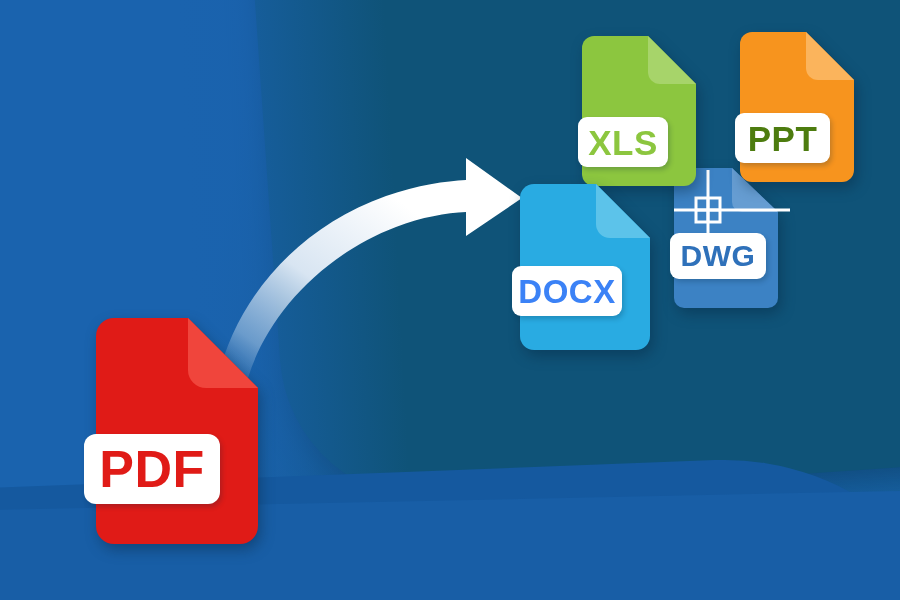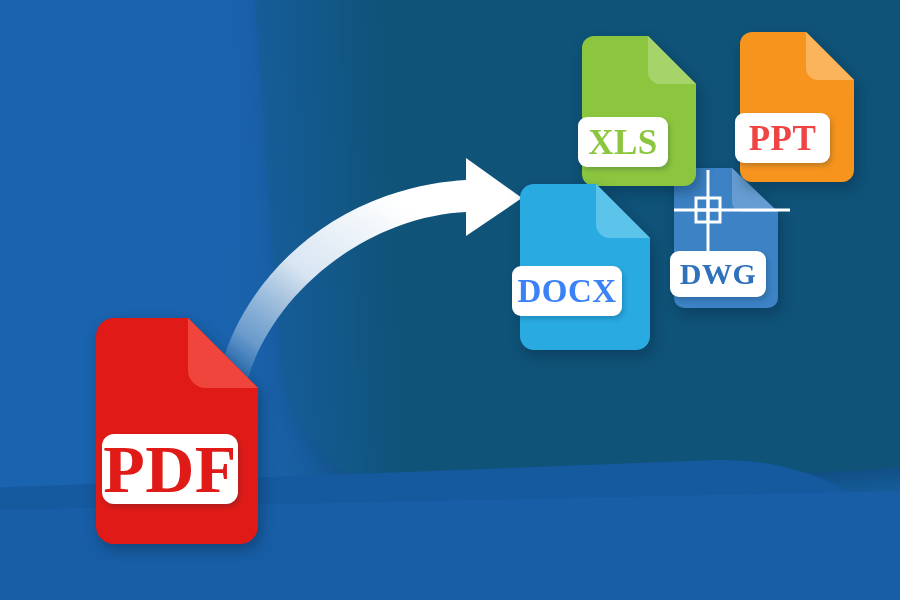--- a/index.html
+++ b/index.html
@@ -6,21 +6,21 @@
   html, body {
     margin: 0;
     padding: 0;
     background: #0d4f7c;
   }
   #stage {
     position: relative;
     width: 900px;
     height: 600px;
     overflow: hidden;
-    font-family: Liberation Serif, serif;
+    font-family: Liberation Sans, sans-serif;
     background: #1a5fa8;
   }
 
   
   .bg-base {
     position: absolute;
     inset: 0;
     background: linear-gradient(100deg, #1a61ab 0%, #1a61ab 26%, #14588f 40%, #145a9c 62%, #17609f 100%);
   }
   .bg-dark-panel {
@@ -104,24 +104,24 @@
   }
 
   
   #icon-xls  { left: 578px; top: 36px;  z-index: 4; }
   #icon-ppt  { left: 736px; top: 32px;  z-index: 6; }
   #icon-docx { left: 516px; top: 184px; z-index: 5; }
   #icon-dwg  { left: 666px; top: 168px; z-index: 3; }
   #icon-pdf  { left: 92px;  top: 318px; z-index: 7; }
 
   #label-xls  { left: 578px; top: 117px; width: 90px;  height: 50px;  z-index: 8; font-size: 35px; color: #8cc63f; }
-  #label-ppt  { left: 735px; top: 113px; width: 95px;  height: 50px;  z-index: 9; font-size: 35px; color: #ef4444; }
+  #label-ppt  { left: 735px; top: 113px; width: 95px;  height: 50px;  z-index: 9; font-size: 35px; color: #4d7c0f; }
   #label-docx { left: 512px; top: 266px; width: 110px; height: 50px;  z-index: 9; font-size: 33px; color: #3b82f6; }
-  #label-dwg  { left: 670px; top: 251px; width: 96px;  height: 46px;  z-index: 8; font-size: 30px; color: #2f71ba; }
-  #label-pdf  { left: 84px;  top: 434px; width: 136px; height: 70px;  z-index: 10; font-size: 68px; color: #e01b17; border-radius: 12px; margin-left: 18px; }
+  #label-dwg  { left: 670px; top: 233px; width: 96px;  height: 46px;  z-index: 8; font-size: 30px; color: #2f71ba; }
+  #label-pdf  { left: 84px;  top: 434px; width: 136px; height: 70px;  z-index: 10; font-size: 52px; color: #e01b17; border-radius: 12px; }
 
   
   .cad-mark {
     position: absolute;
     left: 672px;
     top: 166px;
     width: 120px;
     height: 120px;
     z-index: 4;
     pointer-events: none;

